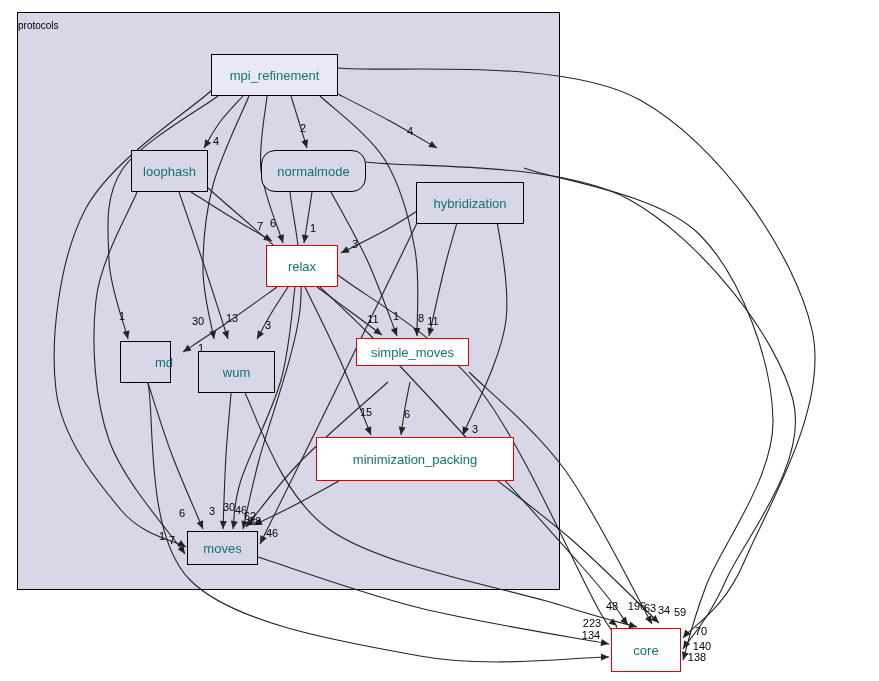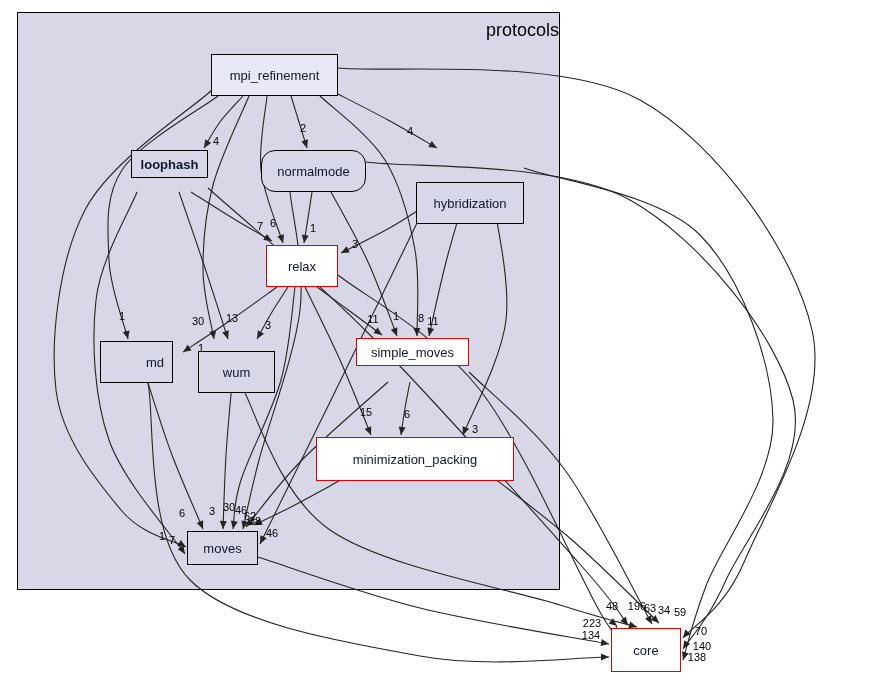--- a/index.html
+++ b/index.html
@@ -15,22 +15,22 @@
     position: absolute;
     background: var(--cluster-fill, #d8d7e8);
     border: 1px solid #000000;
     box-sizing: border-box;
     z-index: 1;
   }
   .cluster-label {
     position: absolute;
     width: 100%;
     top: 7px;
-    text-align: right;
-    font-size: 18px;
+    text-align: left;
+    font-size: 10px;
     color: #000000;
     z-index: 2;
   }
   .edge-layer {
     position: absolute;
     left: 0; top: 0;
     z-index: 2;
   }
   .edge {
     fill: none;
@@ -43,21 +43,21 @@
     fill: #000000;
     text-anchor: middle;
   }
   .node {
     position: absolute;
     z-index: 3;
     display: flex;
     align-items: center;
     justify-content: center;
     font-size: 13px;
-    color: #0f172a;
+    color: #0f766e;
     border: 1px solid #000000;
     box-sizing: border-box;
     background: var(--cluster-fill, #d8d7e8);
     cursor: pointer;
     white-space: nowrap;
   }
   .node.current { background: var(--current-fill, #e9e8f6); }
   .node.truncated {
     background: #ffffff;
     border-color: var(--truncated-border, #e00000);
@@ -148,24 +148,24 @@
       <text x="591" y="639" class="edge-label">134</text>
       <path d="M 338 68 C 388.3333333333333 73.33333333333333, 561 56.333333333333336, 640 100 C 719 143.66666666666666, 794.5 253.33333333333331, 812 330 C 829.5 406.6666666666667, 766.5 508.6666666666667, 745 560 C 723.5 611.3333333333334, 693.3333333333334 625, 683 638" class="edge" marker-end="url(#arrow)"></path>
       <text x="701" y="635" class="edge-label">70</text>
       <path d="M 366 162 C 410 168.33333333333334, 558.8333333333334 160.33333333333334, 630 200 C 701.1666666666666 239.66666666666666, 777 336.6666666666667, 793 400 C 809 463.3333333333333, 744.3333333333334 538.5, 726 580 C 707.6666666666666 621.5, 690.1666666666666 637.5, 683 649" class="edge" marker-end="url(#arrow)"></path>
       <text x="702" y="650" class="edge-label">140</text>
       <path d="M 524 168 C 553.3333333333334 179.16666666666666, 658.5 193, 700 235 C 741.5 277, 772 361.5, 773 420 C 774 478.5, 721 546, 706 586 C 691 626, 686.8333333333334 647.6666666666666, 683 660" class="edge" marker-end="url(#arrow)"></path>
       <text x="697" y="661" class="edge-label">138</text>
     </svg>
   <div id="nodes">
       <div class="node current" style="left: 211px; top: 54px; width: 127px; height: 42px;">mpi_refinement</div>
-      <div class="node plain" style="left: 131px; top: 150px; width: 77px; height: 28px; font-weight: bold;">loophash</div>
+      <div class="node plain" style="left: 131px; top: 150px; width: 77px; height: 42px;">loophash</div>
       <div class="node plain" style="left: 261px; top: 150px; width: 105px; height: 42px; border-radius: 14px;">normalmode</div>
       <div class="node plain" style="left: 416px; top: 150px; width: 108px; height: 42px; margin-top: 32px;">hybridization</div>
       <div class="node truncated" style="left: 266px; top: 245px; width: 72px; height: 42px;">relax</div>
-      <div class="node plain" style="left: 100px; top: 341px; width: 73px; height: 42px; padding-left: 37px;">md</div>
+      <div class="node plain" style="left: 120px; top: 341px; width: 51px; height: 42px; padding-left: 37px;">md</div>
       <div class="node plain" style="left: 198px; top: 351px; width: 77px; height: 42px;">wum</div>
       <div class="node truncated" style="left: 356px; top: 338px; width: 113px; height: 28px;">simple_moves</div>
       <div class="node truncated" style="left: 316px; top: 437px; width: 198px; height: 44px;">minimization_packing</div>
       <div class="node plain" style="left: 187px; top: 531px; width: 71px; height: 34px;">moves</div>
       <div class="node truncated" style="left: 611px; top: 628px; width: 70px; height: 44px;">core</div>
     </div>
 </div>
 
 </body></html>

